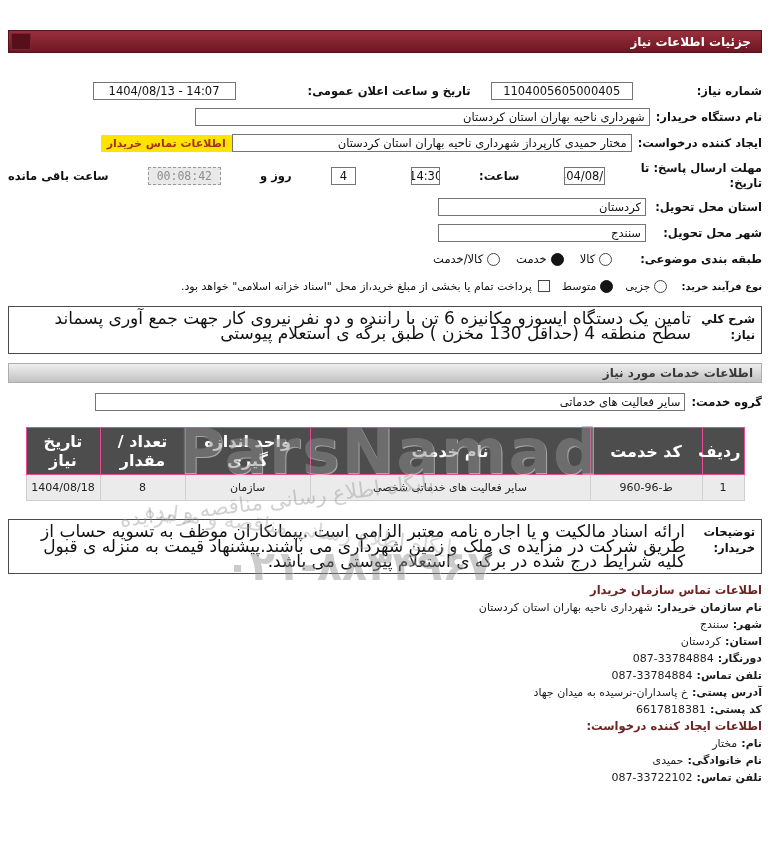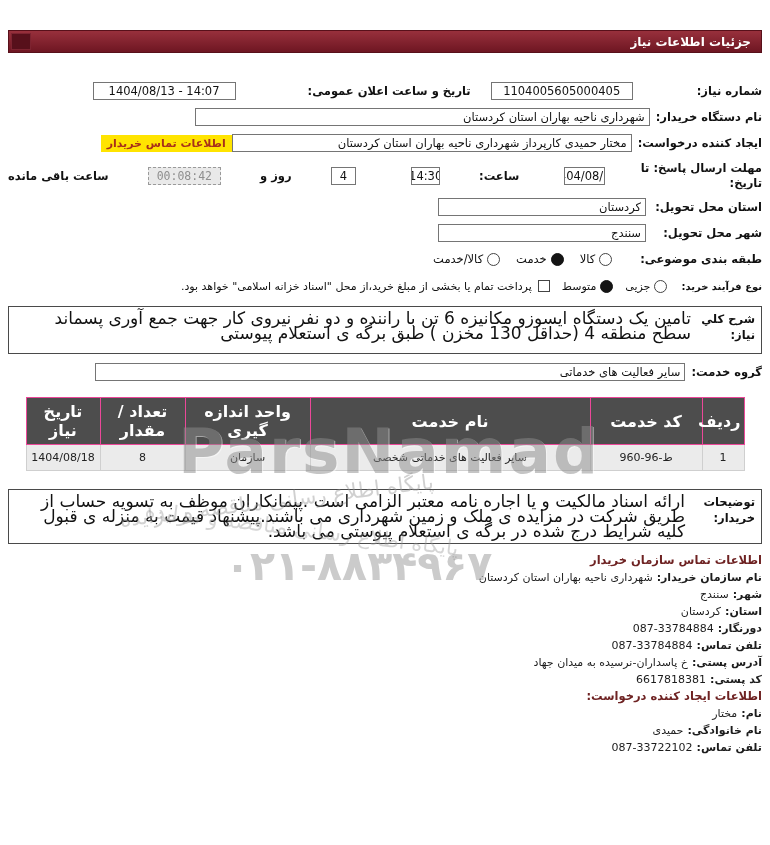--- a/index.html
+++ b/index.html
@@ -153,20 +153,21 @@
       </span>
       <span class="chk" style="margin-left:6px;"></span>
       <span>پرداخت تمام یا بخشی از مبلغ خرید،از محل "اسناد خزانه اسلامی" خواهد بود.</span>
     </div>
 
     <div class="descbox">
       <span class="dlabel">شرح کلي نیاز:</span>
       <span class="dtext">تامین یک دستگاه ایسوزو مکانیزه 6 تن با راننده و دو نفر نیروی کار جهت جمع آوری پسماند سطح منطقه 4 (حداقل 130 مخزن ) طبق برگه ی استعلام پیوستی</span>
     </div>
 
+    <div class="secbar">اطلاعات خدمات مورد نیاز</div>
 
     <div class="frow grouprow">
       <span class="lbl gap6">گروه خدمت:</span>
       <span class="vbox groupbox">سایر فعالیت های خدماتی</span>
     </div>
 
     <table class="svc-table">
       <colgroup>
         <col style="width:42px">
           <col style="width:112px">

